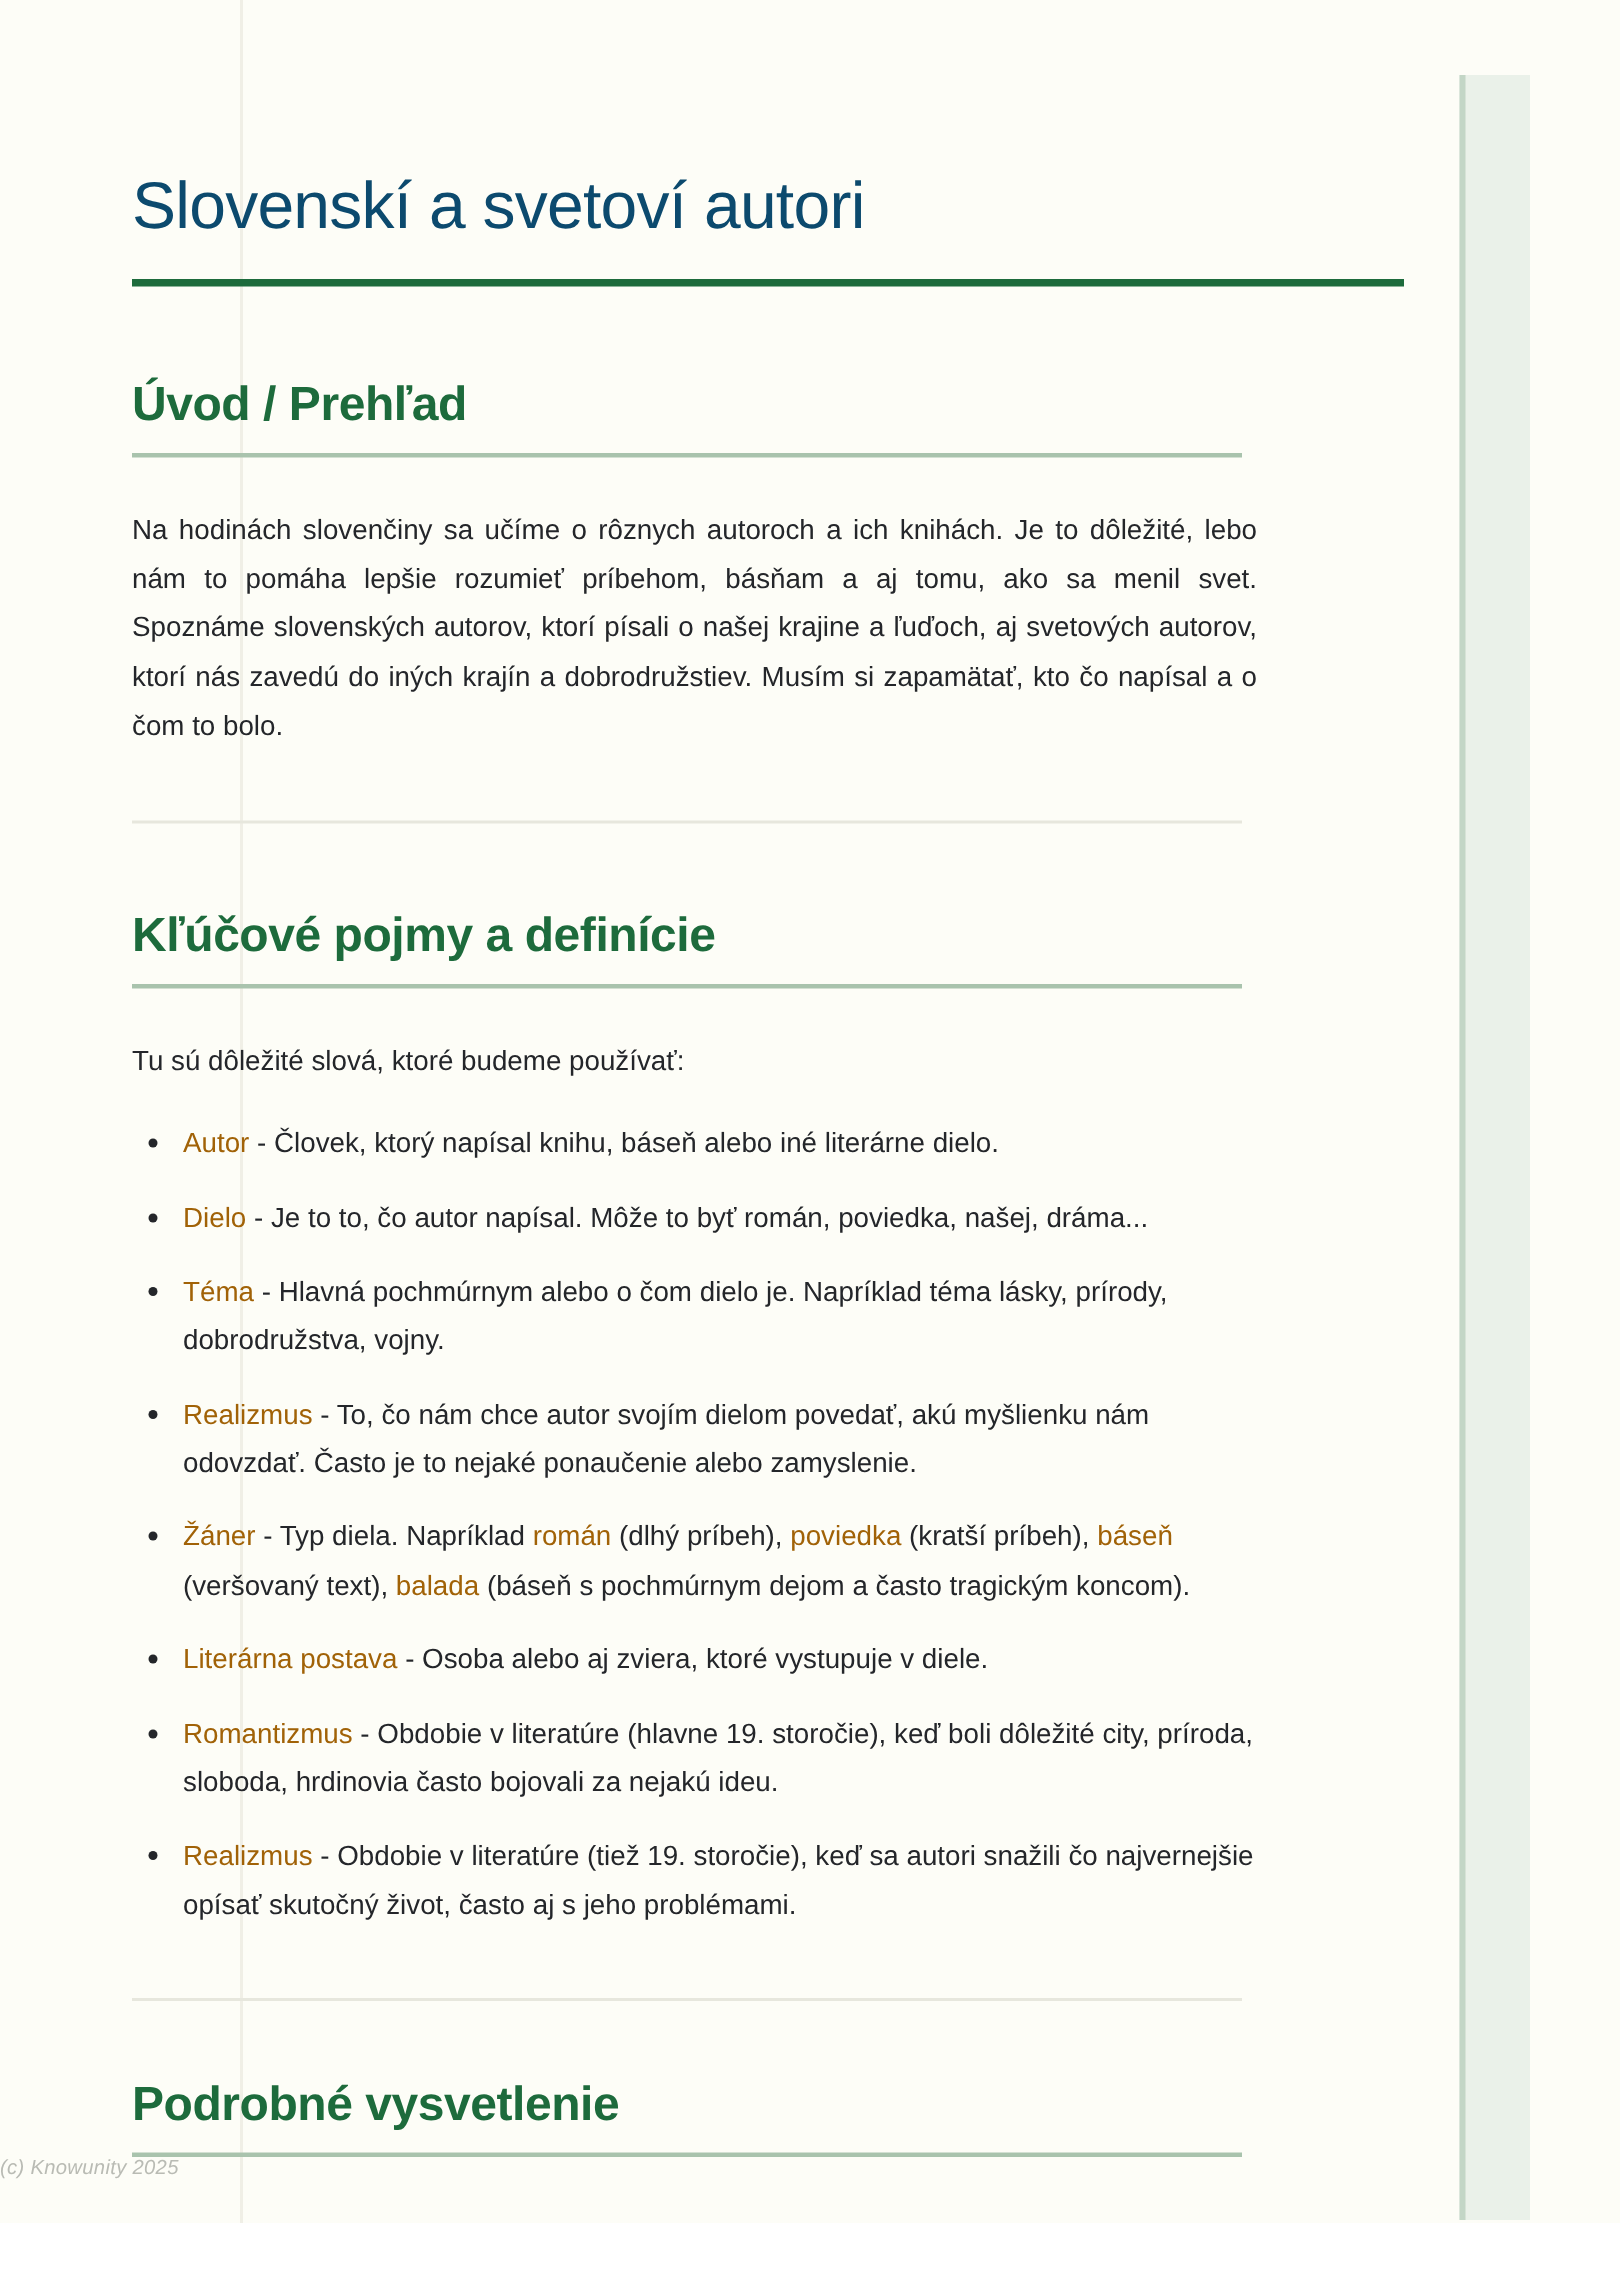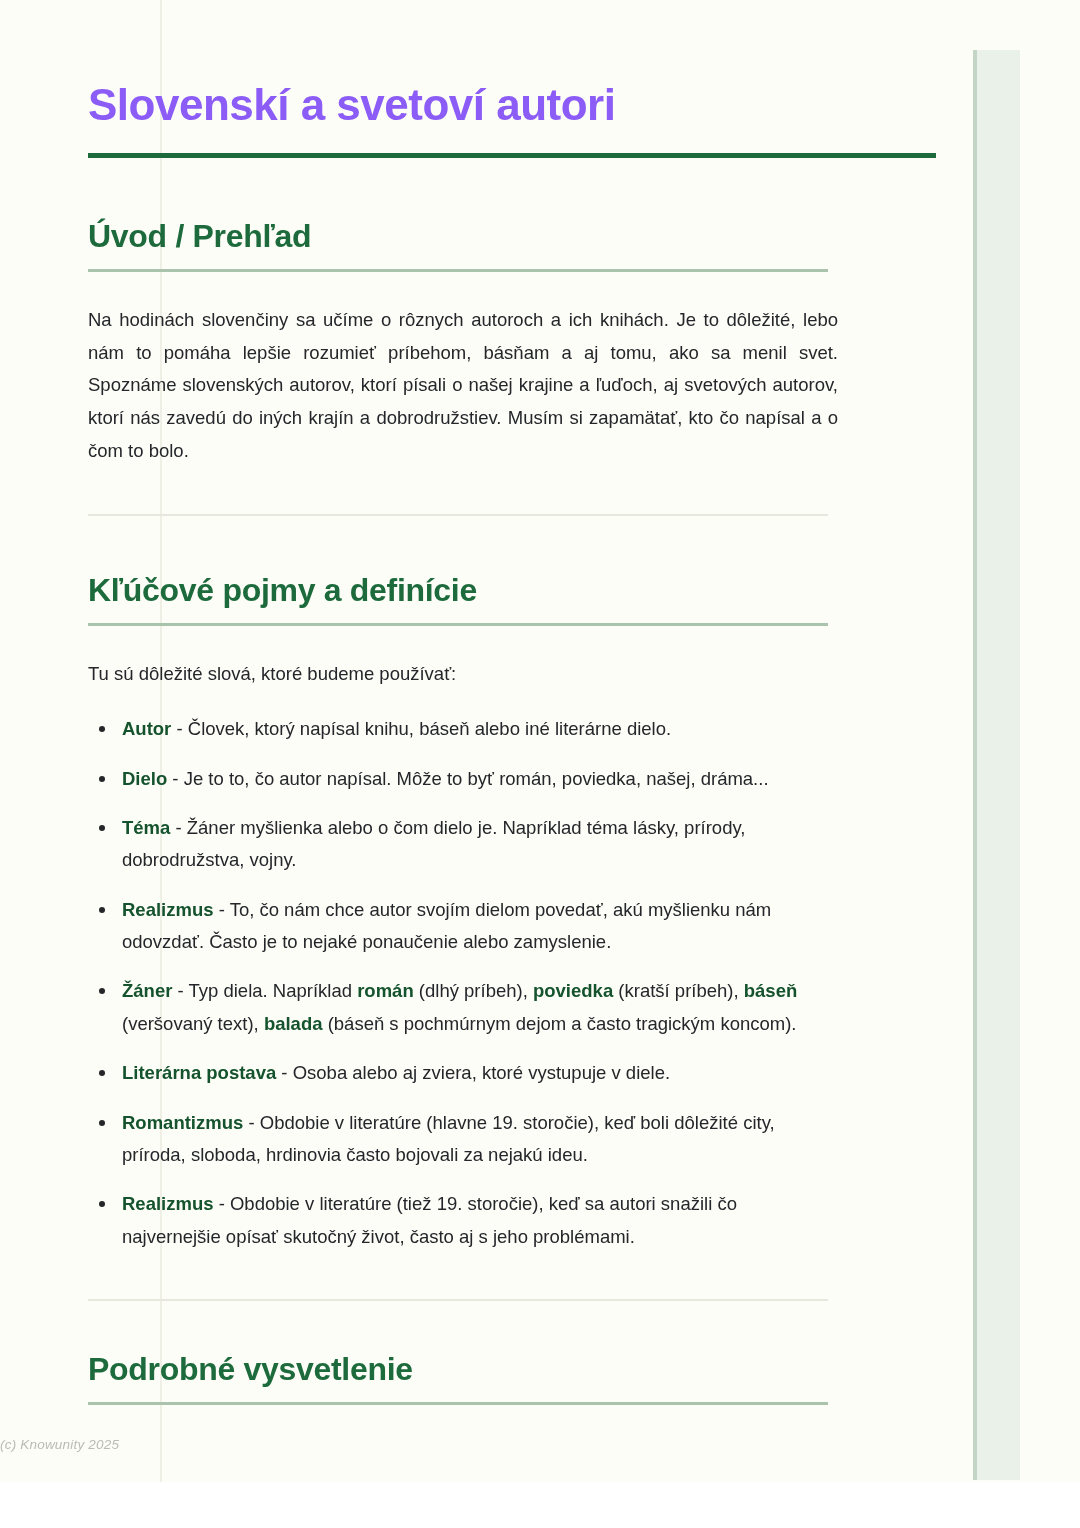--- a/index.html
+++ b/index.html
@@ -51,25 +51,25 @@
   
   .content {
     position: absolute;
     left: 88px;
     top: 0;
     width: 750px;
   }
 
   .doc-title {
     margin: 0;
-    padding-top: 80px;
+    padding-top: 113px;
     font-size: 44px;
     line-height: 1.15;
-    font-weight: bold;
-    color: #8b5cf6;
+    font-weight: normal;
+    color: #0c4a6e;
     letter-spacing: -0.5px;
   }
   .title-rule {
     margin-top: 22px;
     width: 848px;
     height: 5px;
     background: #1d6b3c;
   }
 
   .h2 {
@@ -123,21 +123,21 @@
   ul.terms > li::before {
     content: "";
     position: absolute;
     left: 11px;
     top: 13px;
     width: 6px;
     height: 6px;
     border-radius: 50%;
     background: #24262a;
   }
-  .term { font-weight: bold; color: #14532d; }
+  .term { font-weight: normal; color: #a16207; }
 
   .watermark {
     position: absolute;
     left: 0;
     top: 1437px;
     width: 1012px;
     text-align: left;
     font-size: 13.5px;
     color: #b9bbb4;
     letter-spacing: 0.2px;
@@ -164,21 +164,21 @@
       <div class="soft-divider"></div>
     </div>
 
     <div class="sec-keyterms">
       <h2 class="h2">Kľúčové pojmy a definície</h2>
       <div class="h2-rule"></div>
       <p class="body">Tu sú dôležité slová, ktoré budeme používať:</p>
       <ul class="terms">
           <li><span class="term">Autor</span><span> - </span><span>Človek, ktorý napísal knihu, báseň alebo iné literárne dielo.</span></li>
           <li><span class="term">Dielo</span><span> - </span><span>Je to to, čo autor napísal. Môže to byť román, poviedka, našej, dráma...</span></li>
-          <li><span class="term">Téma</span><span> - </span><span>Žáner myšlienka alebo o čom dielo je. Napríklad téma lásky, prírody, dobrodružstva, vojny.</span></li>
+          <li><span class="term">Téma</span><span> - </span><span>Hlavná pochmúrnym alebo o čom dielo je. Napríklad téma lásky, prírody, dobrodružstva, vojny.</span></li>
           <li><span class="term">Realizmus</span><span> - </span><span>To, čo nám chce autor svojím dielom povedať, akú myšlienku nám odovzdať. Často je to nejaké ponaučenie alebo zamyslenie.</span></li>
           <li><span class="term">Žáner</span><span> - </span><span>Typ diela. Napríklad </span><span class="term">román</span><span> (dlhý príbeh), </span><span class="term">poviedka</span><span> (kratší príbeh), </span><span class="term">báseň</span><span> (veršovaný text), </span><span class="term">balada</span><span> (báseň s pochmúrnym dejom a často tragickým koncom).</span></li>
           <li><span class="term">Literárna postava</span><span> - </span><span>Osoba alebo aj zviera, ktoré vystupuje v diele.</span></li>
           <li><span class="term">Romantizmus</span><span> - </span><span>Obdobie v literatúre (hlavne 19. storočie), keď boli dôležité city, príroda, sloboda, hrdinovia často bojovali za nejakú ideu.</span></li>
           <li><span class="term">Realizmus</span><span> - </span><span>Obdobie v literatúre (tiež 19. storočie), keď sa autori snažili čo najvernejšie opísať skutočný život, často aj s jeho problémami.</span></li>
         </ul>
       <div class="soft-divider"></div>
     </div>
 
     <div class="sec-detail">

